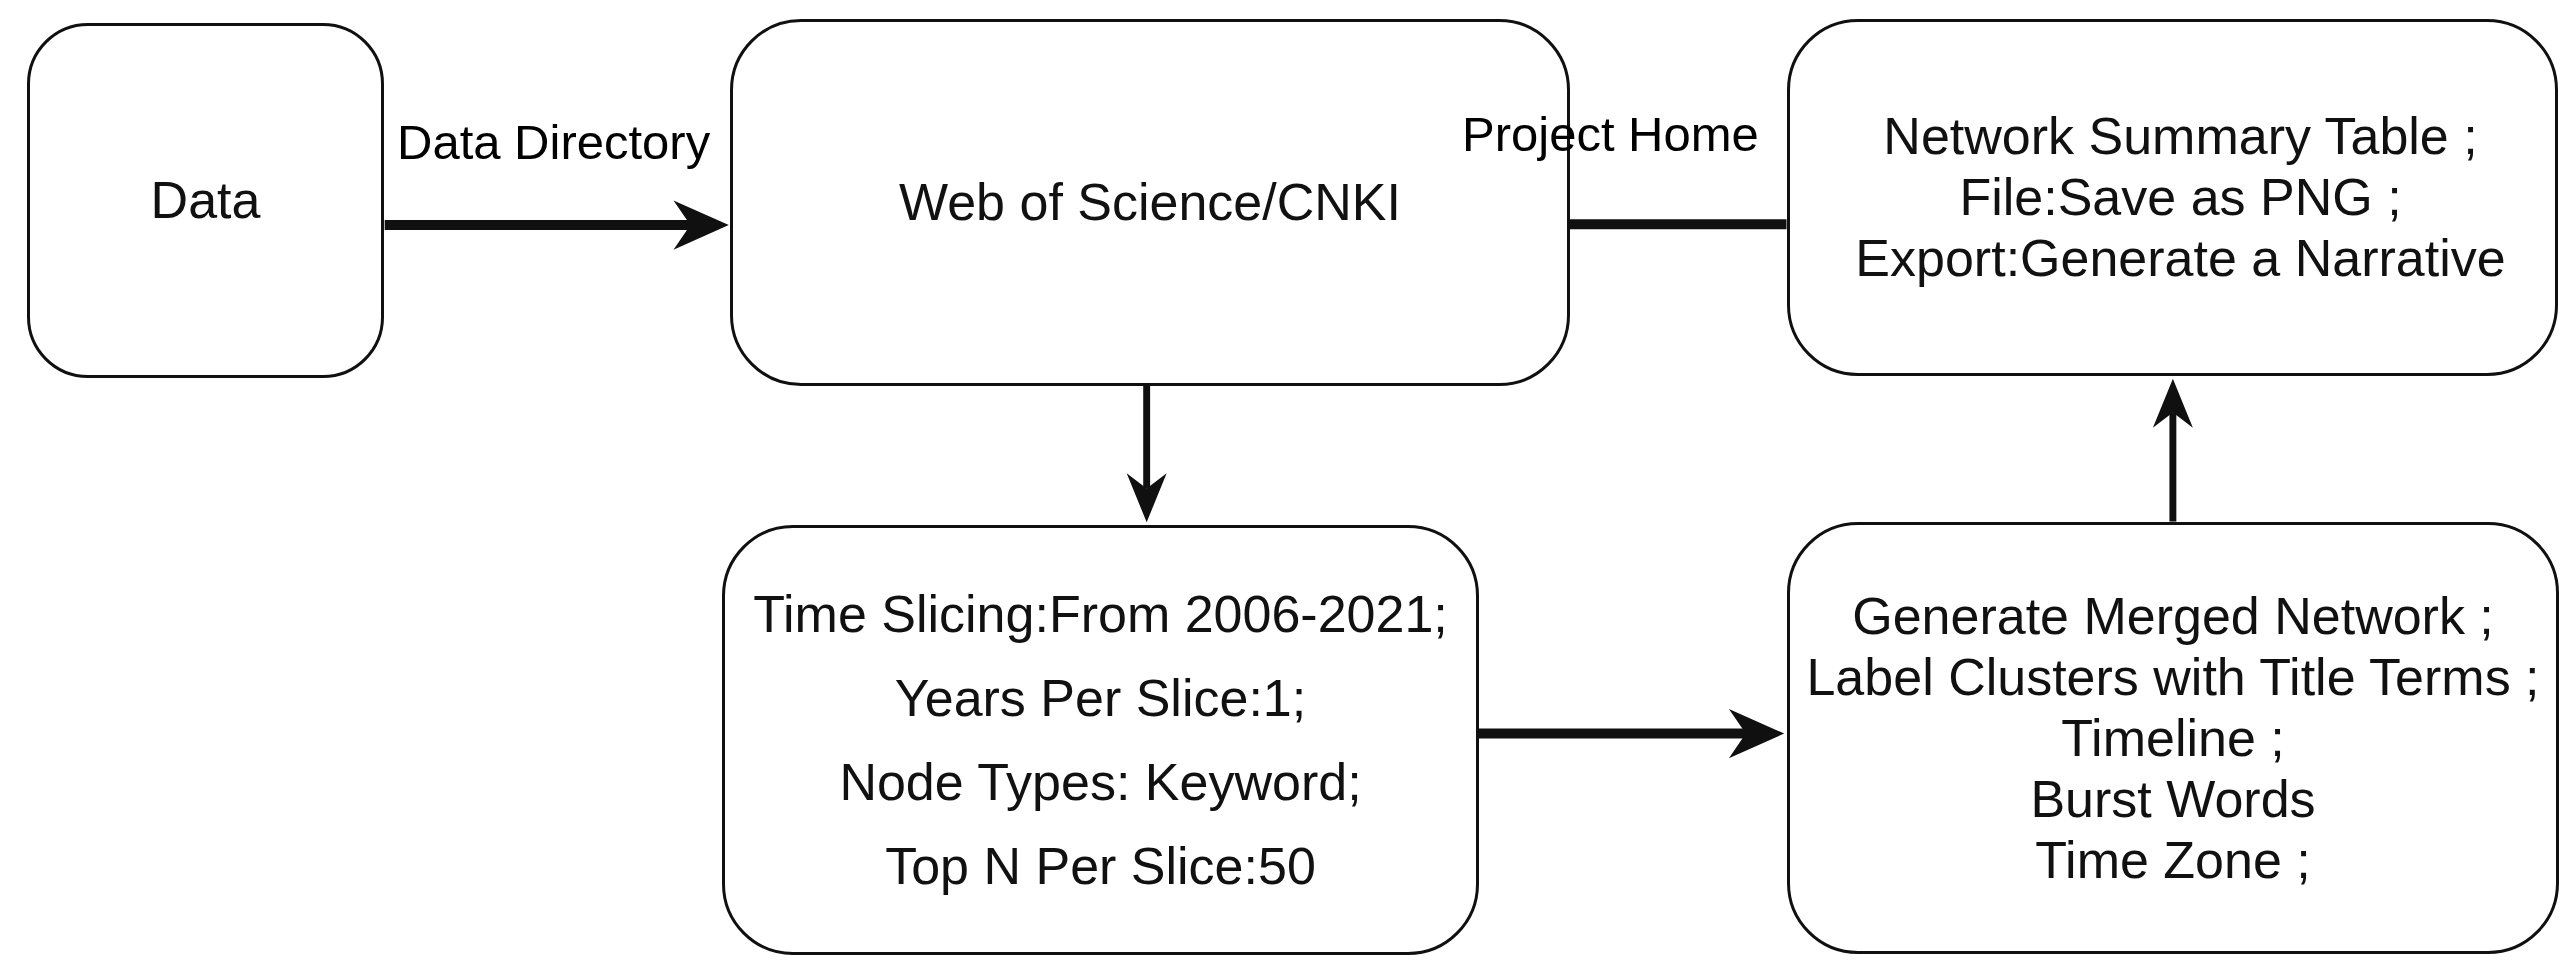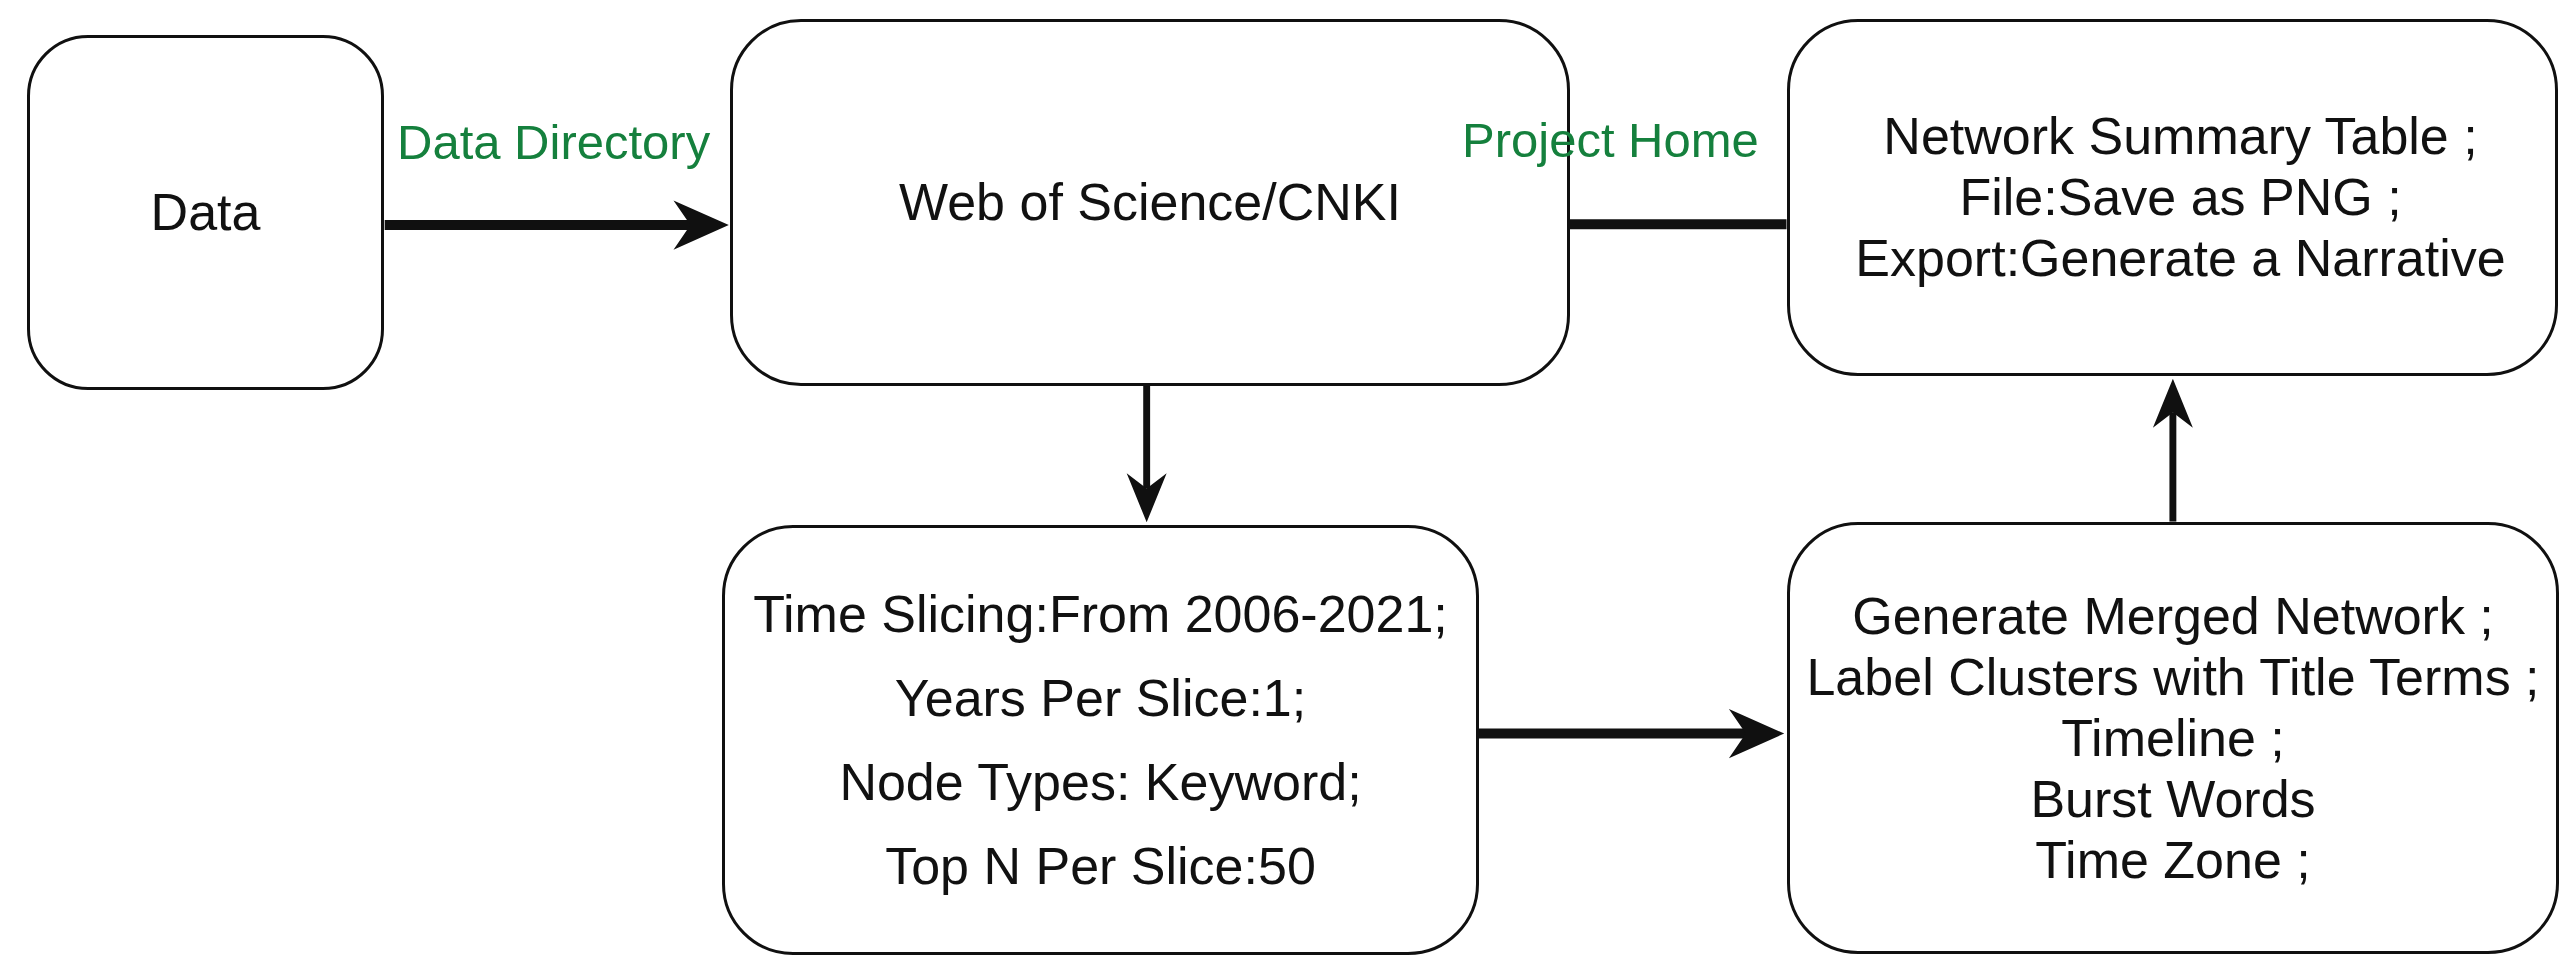--- a/index.html
+++ b/index.html
@@ -32,34 +32,34 @@
     border-radius: 71px;
     display: flex;
     flex-direction: column;
     align-items: center;
     justify-content: center;
     text-align: center;
     font-size: 52px;
     line-height: 61px;
     white-space: nowrap;
   }
-  .node-data     { left: 27px;   top: 35px;  width: 357px;  height: 355px; border-radius: 61px; }
+  .node-data     { left: 27px;   top: 23px;  width: 357px;  height: 355px; border-radius: 61px; }
   .node-wos      { left: 730px;  top: 19px;  width: 840px;  height: 367px; }
   .node-summary  { left: 1787px; top: 19px;  width: 771px; height: 357px; padding-left: 16px; }
   .node-slicing  { left: 722px;  top: 525px; width: 757px;  height: 430px; gap: 23px; }
   .node-display  { left: 1787px; top: 522px; width: 772px; height: 432px; }
   .edge-label {
     position: absolute;
     font-size: 49px;
     line-height: 1;
     white-space: nowrap;
-    color: #15803d;
+    color: #000000;
   }
   .edge-label-data-directory { left: 397px;  top: 118px; }
-  .edge-label-project-home   { left: 1462px; top: 116px; }
+  .edge-label-project-home   { left: 1462px; top: 110px; }
   .arrow-line { stroke: #101010; fill: none; }
   .arrow-line.thick { stroke-width: 13px; }
   .arrow-line.thin  { stroke-width: 9px; }
   .arrow-head { fill: #101010; stroke: none; }
 </style>
 </head>
 <body>
 
 <div class="canvas">
 

